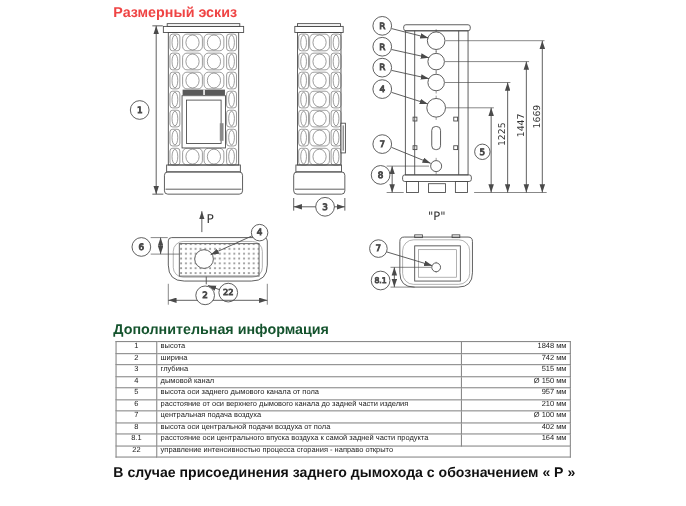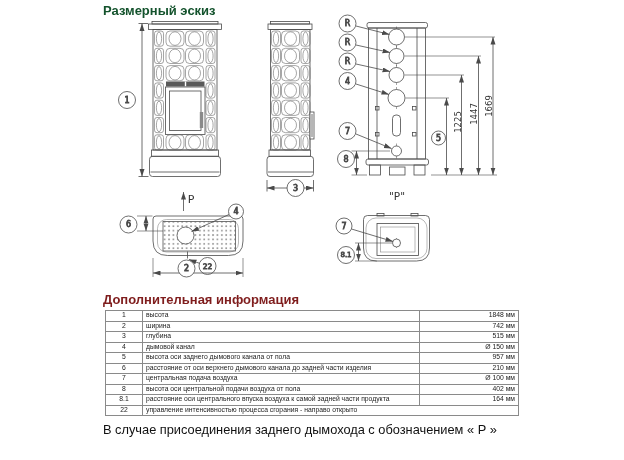--- a/index.html
+++ b/index.html
@@ -1,25 +1,25 @@
 <!DOCTYPE html>
 <html><head>
 <meta charset="utf-8">
 <style>
   html,body{margin:0;padding:0;background:#fff;}
   body{width:624px;height:460px;position:relative;font-family:"Liberation Sans",sans-serif;overflow:hidden;}
-  .page-title{position:absolute;left:103px;top:3px;font-size:13px;font-weight:bold;color:#14532d;}
+  .page-title{position:absolute;left:103px;top:3px;font-size:13px;font-weight:bold;color:#ef4444;}
   .diagram{position:absolute;left:0;top:0;}
-  .info-title{position:absolute;left:103px;top:292px;font-size:13px;font-weight:bold;color:#7f1d1d;}
+  .info-title{position:absolute;left:103px;top:292px;font-size:13px;font-weight:bold;color:#14532d;}
   table.info{position:absolute;left:105px;top:310px;width:414px;border-collapse:collapse;table-layout:fixed;
              font-size:6.8px;color:#222;line-height:1;}
   table.info td{border:1px solid #8a8a8a;height:9.5px;padding:0 3px;overflow:hidden;white-space:nowrap;}
   td.c-num{width:30px;text-align:center;}
   td.c-val{width:92px;text-align:right;}
-  .note{position:absolute;left:103px;top:422px;width:460px;font-size:12.8px;font-weight:normal;color:#111;line-height:15.5px;}
+  .note{position:absolute;left:103px;top:422px;width:460px;font-size:12.8px;font-weight:bold;color:#111;line-height:15.5px;}
   svg text{fill:#333;}
 </style>
 </head>
 <body>
 
 <div class="page-title">Размерный эскиз</div>
 
 <svg class="diagram" width="624" height="290" viewBox="0 0 624 290" stroke="#4a4a4a" stroke-width="0.8" fill="none" font-family="DejaVu Sans, sans-serif">
   <defs>
     <marker id="aE" markerWidth="8" markerHeight="6" refX="7.5" refY="2.5" orient="auto" markerUnits="userSpaceOnUse">

